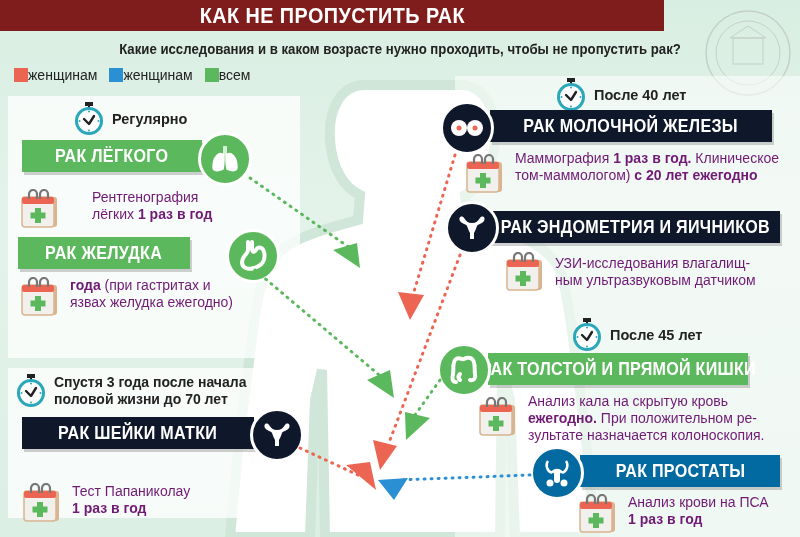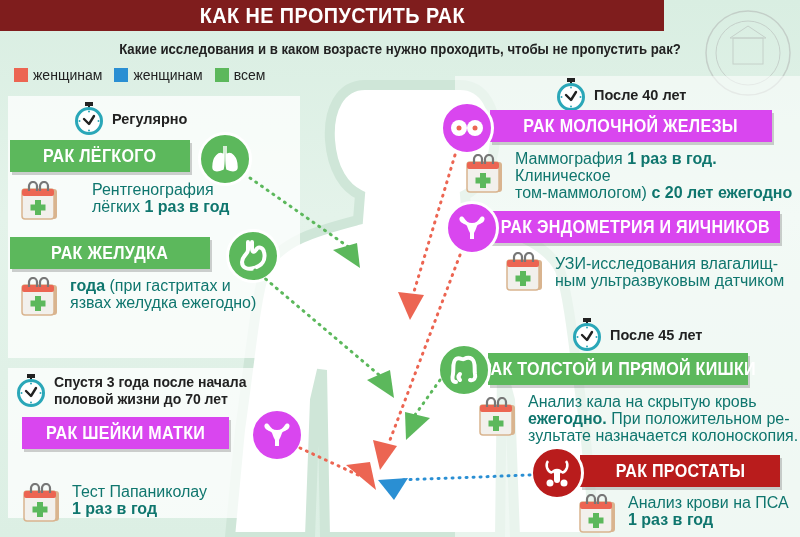--- a/index.html
+++ b/index.html
@@ -17,45 +17,45 @@
   }
   .header h1 {
     color: #fff; font-size: 22px; font-weight: bold; letter-spacing: 0.5px;
     font-family: "Liberation Sans", sans-serif; transform: scaleX(0.9);
   }
   .subtitle {
     position: absolute; left: 0; width: 800px; top: 40px; text-align: center;
     font-size: 15px; font-weight: bold; color: #222; transform: scaleX(0.88);
   }
   .legend { position: absolute; left: 14px; top: 67px; display: flex; gap: 12px; font-size: 14px; color: #222; }
-  .legend-item { display: flex; align-items: center; gap: 5px; }
+  .legend-item { display: flex; align-items: center; }
   .swatch { width: 14px; height: 14px; display: inline-block; }
   .body-silhouette { position: absolute; left: 200px; top: 70px; width: 430px; height: 467px; }
   .panel {
     position: absolute; background: rgba(255,255,255,0.75);
   }
   .panel-left-top { left: 8px; top: 96px; width: 292px; height: 262px; }
   .panel-left-bot { left: 8px; top: 368px; width: 272px; height: 150px; }
   .panel-right { left: 455px; top: 76px; width: 345px; height: 461px; background: rgba(255,255,255,0.55); }
   .timer { position: absolute; display: flex; align-items: center; gap: 8px; font-weight: bold; font-size: 14.5px; color: #222; }
   .timer svg { flex-shrink: 0; }
   .banner {
     position: absolute; height: 32px; display: flex; align-items: center; justify-content: center;
     color: #fff; font-weight: bold; font-size: 17.5px; letter-spacing: 0.3px;
     box-shadow: 2px 3px 0 rgba(120,120,120,0.35);
   }
   .banner span { transform: scaleX(0.92); display: inline-block; white-space: nowrap; }
   .green { background: #5cb85c; }
-  .red { background: #d946ef; }
-  .blue { background: #b91c1c; }
+  .red { background: #0f172a; }
+  .blue { background: #0369a1; }
   .circle {
     position: absolute; width: 54px; height: 54px; border-radius: 50%;
     border: 3px solid #fff; display: flex; align-items: center; justify-content: center;
   }
-  .info { position: absolute; display: flex; gap: 10px; font-size: 16px; line-height: 17px; color: #0f766e; }
+  .info { position: absolute; display: flex; gap: 10px; font-size: 14px; line-height: 17px; color: #701a75; }
   .info .txt { transform-origin: left top; }
   .info b { font-weight: bold; }
   .cal { flex-shrink: 0; }
   .watermark { position: absolute; left: 700px; top: 8px; width: 96px; height: 90px; opacity: 0.45; }
   svg.arrows { position: absolute; left: 0; top: 0; }
 </style>
 </head>
 <body>
 
 <svg width="0" height="0" style="position:absolute">
@@ -118,39 +118,39 @@
 <div class="panel panel-left-bot"></div>
 <div class="panel panel-right"></div>
 
 <div class="timer" style="left:74px; top:102px;">
   <svg width="30" height="34">
       <use href="#sym-stopwatch"></use>
     </svg>
   <span>Регулярно</span>
 </div>
 
-<div class="banner green" style="left:10px; top:140px; width:180px;">
+<div class="banner green" style="left:22px; top:140px; width:180px;">
   <span>РАК ЛЁГКОГО</span>
 </div>
 <div class="circle green" style="left:198px; top:132px;">
   <svg width="32" height="32" viewBox="0 0 32 32">
       <path d="M15 3 V14 M17 3 V14 M15 12 C10 8 4 14 4 24 C4 28 8 29 14 26 C15 22 15 16 15 14 Z M17 12 C22 8 28 14 28 24 C28 28 24 29 18 26 C17 22 17 16 17 14 Z" fill="#fff" stroke="#fff" stroke-width="1.5"></path>
     </svg>
 </div>
-<div class="info" style="left:20px; top:181px;gap:32px;">
+<div class="info" style="left:20px; top:189px;gap:32px;">
   <svg class="cal" width="40" height="40">
       <use href="#sym-calendar"></use>
     </svg>
   <div class="txt">
     <div>Рентгенография</div>
     <div><span>лёгких </span><b>1 раз в год</b></div>
   </div>
 </div>
 
-<div class="banner green" style="left:10px; top:237px; width:200px;">
+<div class="banner green" style="left:18px; top:237px; width:172px;">
   <span>РАК ЖЕЛУДКА</span>
 </div>
 <div class="circle green" style="left:226px; top:229px;">
   <svg width="30" height="32" viewBox="0 0 30 32">
       <path d="M10 2 V10 C10 14 4 16 4 22 C4 28 10 30 16 28 C24 26 28 20 26 12 C25 7 20 6 18 10 C16 13 14 12 14 8 V2" fill="none" stroke="#fff" stroke-width="4" stroke-linecap="round"></path>
     </svg>
 </div>
 <div class="info" style="left:20px; top:277px;">
   <svg class="cal" width="40" height="40">
       <use href="#sym-calendar"></use>
@@ -163,21 +163,21 @@
 
 <div class="timer" style="left:16px; top:374px; font-size:14px; line-height:17px;">
   <svg width="30" height="34">
       <use href="#sym-stopwatch"></use>
     </svg>
   <div>
     <div>Спустя 3 года после начала</div>
     <div>половой жизни до 70 лет</div>
   </div>
 </div>
-<div class="banner red" style="left:22px; top:417px; width:207px;align-items:center;">
+<div class="banner red" style="left:22px; top:417px; width:232px;align-items:center;">
   <span>РАК ШЕЙКИ МАТКИ</span>
 </div>
 <div class="circle red" style="left:250px; top:408px;">
   <svg width="32" height="26" viewBox="0 0 32 26">
       <path d="M4 6 C2 2 6 0 8 3 C10 6 12 8 16 8 C20 8 22 6 24 3 C26 0 30 2 28 6 C26 9 22 9 21 11 C20 14 19 16 18 18 V24 H14 V18 C13 16 12 14 11 11 C10 9 6 9 4 6 Z" fill="#fff"></path>
     </svg>
 </div>
 <div class="info" style="left:22px; top:483px;">
   <svg class="cal" width="40" height="40">
       <use href="#sym-calendar"></use>

